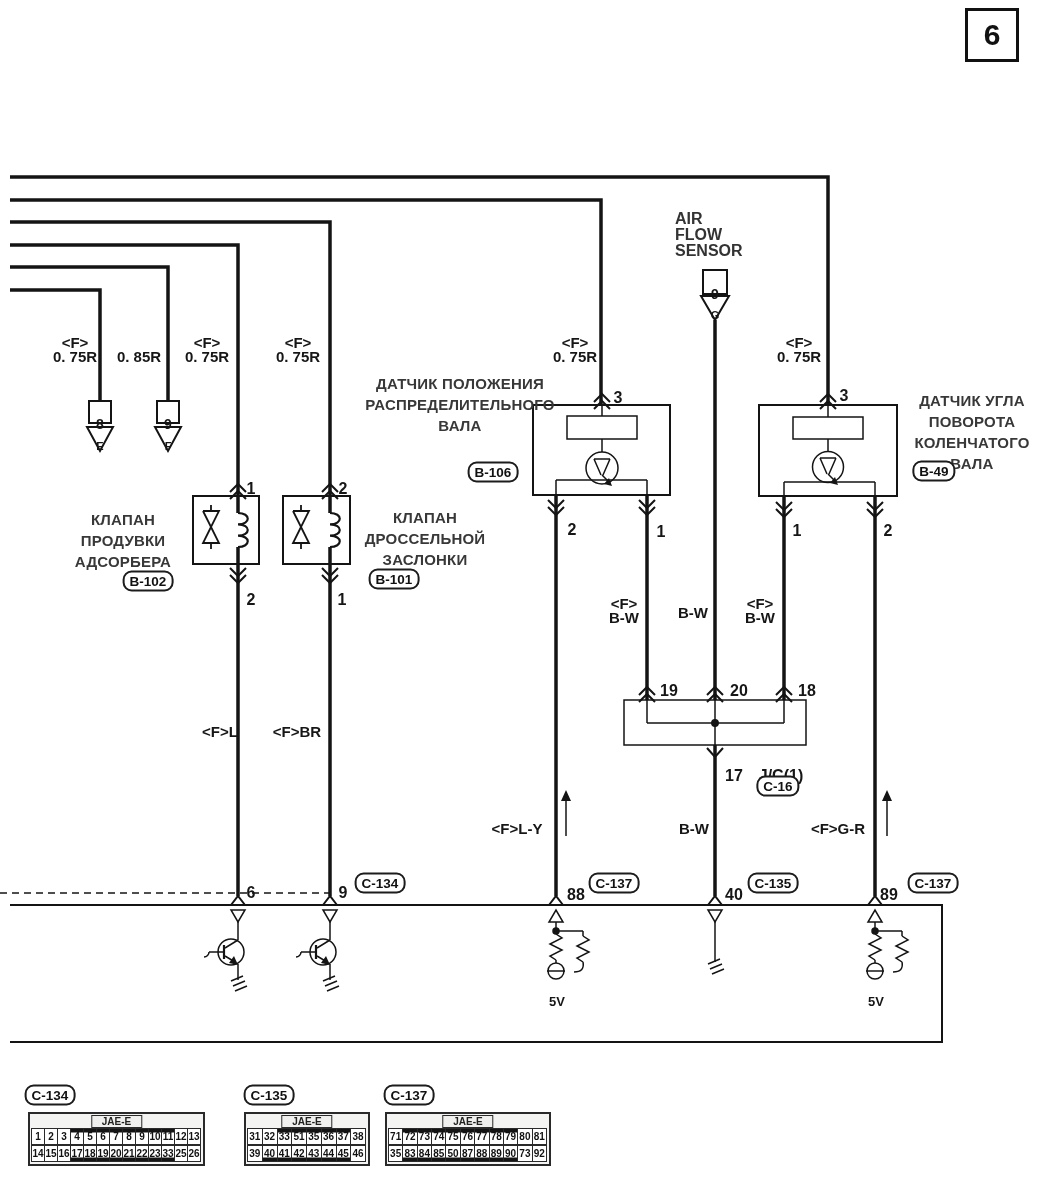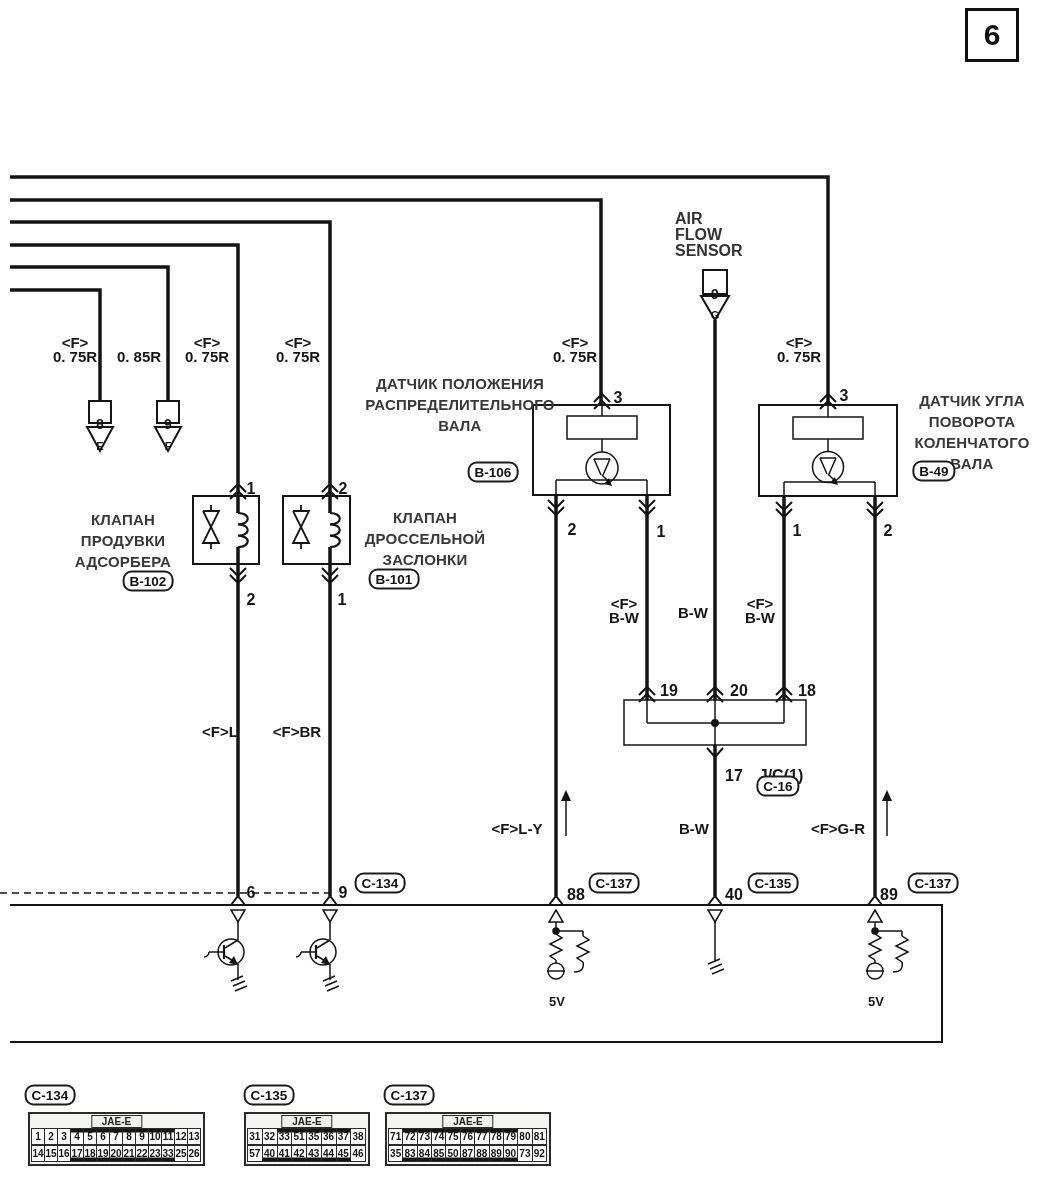--- a/index.html
+++ b/index.html
@@ -364,21 +364,21 @@
           <span class="cell">31</span>
           <span class="cell">32</span>
           <span class="cell hl-t">33</span>
           <span class="cell hl-t">51</span>
           <span class="cell hl-t">35</span>
           <span class="cell hl-t">36</span>
           <span class="cell hl-t">37</span>
           <span class="cell">38</span>
         </div>
         <div class="conn-row">
-          <span class="cell">57</span>
+          <span class="cell">39</span>
           <span class="cell hl-b">40</span>
           <span class="cell hl-b">41</span>
           <span class="cell hl-b">42</span>
           <span class="cell hl-b">43</span>
           <span class="cell hl-b">44</span>
           <span class="cell hl-b">45</span>
           <span class="cell">46</span>
         </div>
       </div>
 </div>

